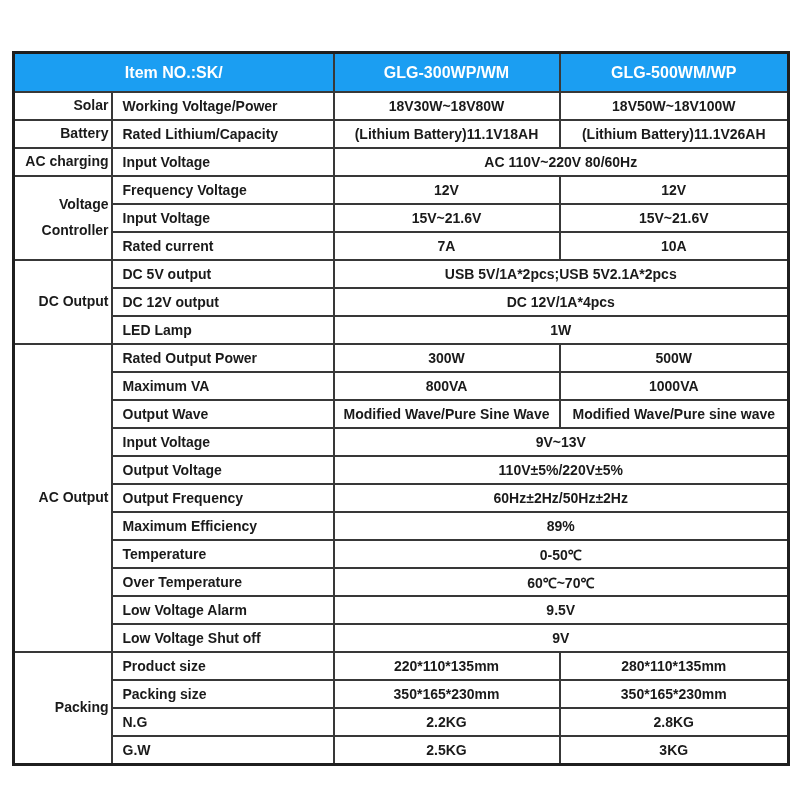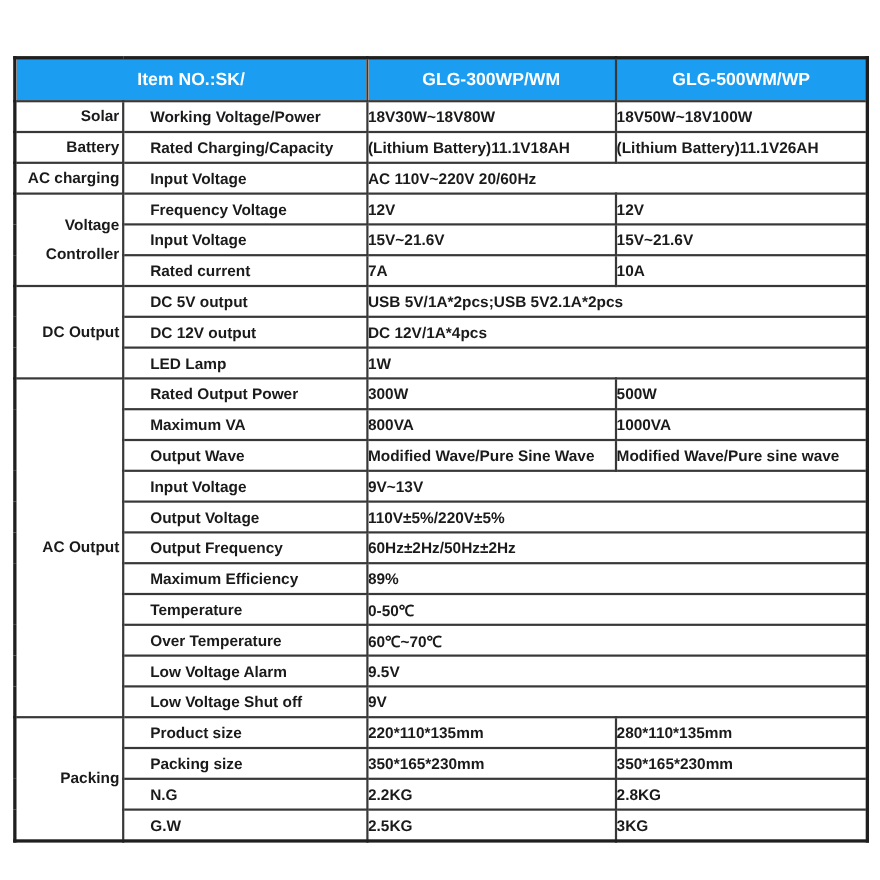--- a/index.html
+++ b/index.html
@@ -40,23 +40,24 @@
   tr.row td { height: 26px; }
   td.cat {
     text-align: right;
     vertical-align: middle;
     line-height: 1.85;
     padding: 0 2px;
   }
   td.label {
     text-align: left;
     vertical-align: middle;
-    padding-left: 24px;
+    padding-left: 10px;
   }
   td.val {
+    text-align: center;
     vertical-align: middle;
     letter-spacing: 0;
   }
 </style>
 </head>
 <body>
 
 <div class="page">
   <table class="spec">
     <colgroup>
@@ -75,29 +76,29 @@
 
     <tr class="row">
       <td class="cat">Solar</td>
       <td class="label">Working Voltage/Power</td>
       <td class="val">18V30W~18V80W</td>
       <td class="val">18V50W~18V100W</td>
     </tr>
 
     <tr class="row">
       <td class="cat">Battery</td>
-      <td class="label">Rated Charging/Capacity</td>
+      <td class="label">Rated Lithium/Capacity</td>
       <td class="val">(Lithium Battery)11.1V18AH</td>
       <td class="val">(Lithium Battery)11.1V26AH</td>
     </tr>
 
     <tr class="row">
       <td class="cat">AC charging</td>
       <td class="label">Input Voltage</td>
-      <td class="val" colspan="2">AC 110V~220V 20/60Hz</td>
+      <td class="val" colspan="2">AC 110V~220V 80/60Hz</td>
     </tr>
 
     <tr class="row">
       <td class="cat" rowspan="3">Voltage Controller</td>
       <td class="label">Frequency Voltage</td>
       <td class="val">12V</td>
       <td class="val">12V</td>
     </tr>
     <tr class="row">
       <td class="label">Input Voltage</td>

